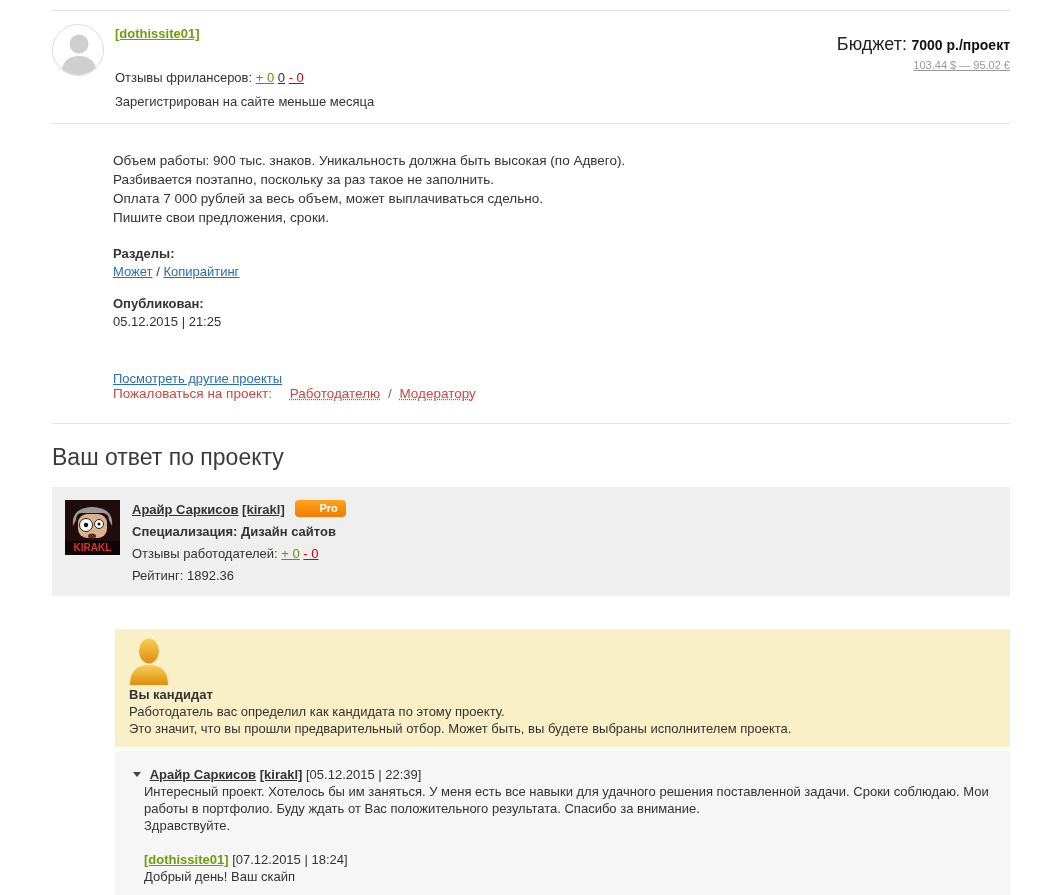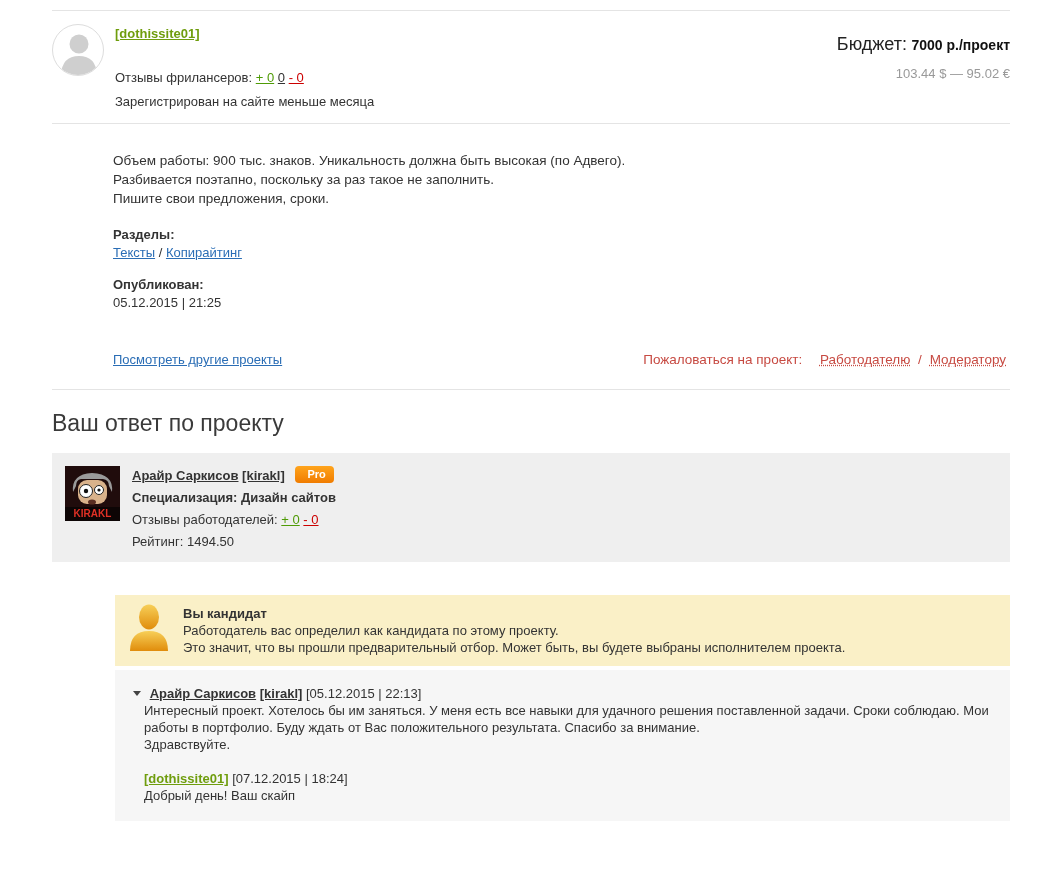--- a/index.html
+++ b/index.html
@@ -20,46 +20,46 @@
   .note-label { font-weight:bold; color:#333; }
   .dotted-blue { color:#2a6db5; text-decoration:underline; text-decoration-style:dotted; }
   .reviews-line { margin-top:28px; font-size:13px; }
   .lnk-plus { color:#4f9b06; text-decoration:underline; }
   .lnk-zero { color:#333; text-decoration:underline; }
   .lnk-minus { color:#cc0000; text-decoration:underline; }
   .registered { margin-top:9px; font-size:13px; color:#333; }
   .budget-wrap { text-align:right; padding-top:10px; white-space:nowrap; }
   .budget-label { font-size:18px; color:#222; }
   .budget-value { font-size:14px; font-weight:bold; color:#111; }
-  .budget-sub { font-size:13px; color:#999; margin-top:11px; }
+  .budget-sub { font-size:11px; color:#999; margin-top:4px;text-decoration:underline; }
 
   
   .project-body { padding-left:61px; }
   .pay-method { margin-top:28px; font-size:13.5px; font-weight:bold; }
   .descr { margin-top:27px; font-size:13.5px; line-height:19px; }
   .section-block { margin-top:18px; font-size:13px; line-height:18px; }
   .bold-label { font-weight:bold; }
   .blue-link { color:#2a6db5; text-decoration:underline; }
   .published-block { margin-top:14px; font-size:13px; line-height:18px; }
-  .footer-row { margin-top:40px; display:flex; justify-content:space-between; align-items:baseline; font-size:13px; margin-bottom:22px; }
+  .footer-row { margin-top:40px; display:flex; justify-content:space-between; align-items:baseline; font-size:13px; margin-bottom:22px;flex-direction:column; }
   .complain { color:#c74a42; font-size:13.5px; }
   .complain .lbl { margin-right:10px; }
   .dotted-red { color:#c74a42; text-decoration:underline; text-decoration-style:dotted; margin:0 4px; }
 
   
   .answer-heading { margin-top:20px; font-size:23px; font-weight:normal; color:#3a3a3a; }
   .freelancer-card { margin-top:16px; background:#efefef; padding:13px; display:flex; }
   .kirakl-avatar { width:55px; height:55px; flex:0 0 auto; }
   .fr-info { margin-left:12px; font-size:13px; }
   .dark-user { color:#333; font-weight:bold; text-decoration:underline; }
-  .pro-badge { display:inline-block; background:linear-gradient(#ffa41c,#f07c00); color:#fff; font-weight:bold; font-size:11px; padding:2px 8px 3px 12px; border-radius:4px; margin-left:7px; vertical-align:2px; }
+  .pro-badge { display:inline-block; background:linear-gradient(#ffa41c,#f07c00); color:#fff; font-weight:bold; font-size:11px; padding:2px 8px 3px 24px; border-radius:4px; margin-left:7px; vertical-align:2px; }
   .fr-line { margin-top:7px; }
   .fr-spec { font-weight:bold; }
 
-  .candidate-box { margin:33px 0 0 63px; background:#faf0c7; padding:9px 14px 10px 14px; display:flex; align-items:flex-start; }
+  .candidate-box { margin:33px 0 0 63px; background:#faf0c7; padding:9px 14px 10px 14px; display:flex; align-items:flex-start;flex-direction:column; }
   .cand-icon { width:40px; height:47px; flex:0 0 auto; margin-right:14px; }
   .cand-text { font-size:13px; line-height:17px; padding-top:1px; }
   .cand-title { font-weight:bold; }
 
   .thread-box { margin:4px 0 0 63px; background:#f6f6f6; padding:15px 18px 17px 18px; font-size:13px; }
   .cmt-head { line-height:17px; }
   .tri { display:inline-block; width:0; height:0; border-left:4px solid transparent; border-right:4px solid transparent; border-top:5px solid #444; margin-right:5px; vertical-align:2px; }
   .cmt-ts { color:#333; }
   .cmt-body { margin-left:11px; line-height:17px; }
   .cmt2 { margin-top:17px; margin-left:11px; }
@@ -96,27 +96,28 @@
       </div>
     </div>
 
     <div class="divider"></div>
 
     <div class="project-body">
 
       <div class="descr">
         <div>Объем работы: 900 тыс. знаков. Уникальность должна быть высокая (по Адвего).</div>
         <div>Разбивается поэтапно, поскольку за раз такое не заполнить.</div>
+        <div>Оплата 7 000 рублей за весь объем, может выплачиваться сдельно.</div>
         <div>Пишите свои предложения, сроки.</div>
       </div>
 
       <div class="section-block">
         <div class="bold-label">Разделы:</div>
         <div>
-          <a class="blue-link">Тексты</a>
+          <a class="blue-link">Может</a>
           <span>/</span>
           <a class="blue-link">Копирайтинг</a>
         </div>
       </div>
 
       <div class="published-block">
         <div class="bold-label">Опубликован:</div>
         <div>05.12.2015 | 21:25</div>
       </div>
 
@@ -160,21 +161,21 @@
           <span>Специализация:</span>
           <span>Дизайн сайтов</span>
         </div>
         <div class="fr-line">
           <span>Отзывы работодателей:</span>
           <a class="lnk-plus">+ 0</a>
           <a class="lnk-minus">- 0</a>
         </div>
         <div class="fr-line">
           <span>Рейтинг:</span>
-          <span>1494.50</span>
+          <span>1892.36</span>
         </div>
       </div>
     </div>
 
     <div class="candidate-box">
       <svg class="cand-icon" viewBox="0 0 40 47">
         <defs>
           <linearGradient id="og" x1="0" y1="0" x2="0" y2="1">
             <stop offset="0" stop-color="#f7cf58"></stop>
             <stop offset="1" stop-color="#e08c0b"></stop>
@@ -188,21 +189,21 @@
         <div>Работодатель вас определил как кандидата по этому проекту.</div>
         <div>Это значит, что вы прошли предварительный отбор. Может быть, вы будете выбраны исполнителем проекта.</div>
       </div>
     </div>
 
     <div class="thread-box">
       <div class="cmt-head">
         <span class="tri"></span>
         <a class="dark-user">Арайр Саркисов</a>
         <a class="dark-user">[kirakl]</a>
-        <span class="cmt-ts">[05.12.2015 | 22:13]</span>
+        <span class="cmt-ts">[05.12.2015 | 22:39]</span>
       </div>
       <div class="cmt-body">
         <div>Интересный проект. Хотелось бы им заняться. У меня есть все навыки для удачного решения поставленной задачи. Сроки соблюдаю. Мои работы в портфолио. Буду ждать от Вас положительного результата. Спасибо за внимание.</div>
         <div>Здравствуйте.</div>
       </div>
 
       <div class="cmt2">
         <div class="cmt-head">
           <a class="green-user">[dothissite01]</a>
           <span class="cmt-ts">[07.12.2015 | 18:24]</span>

